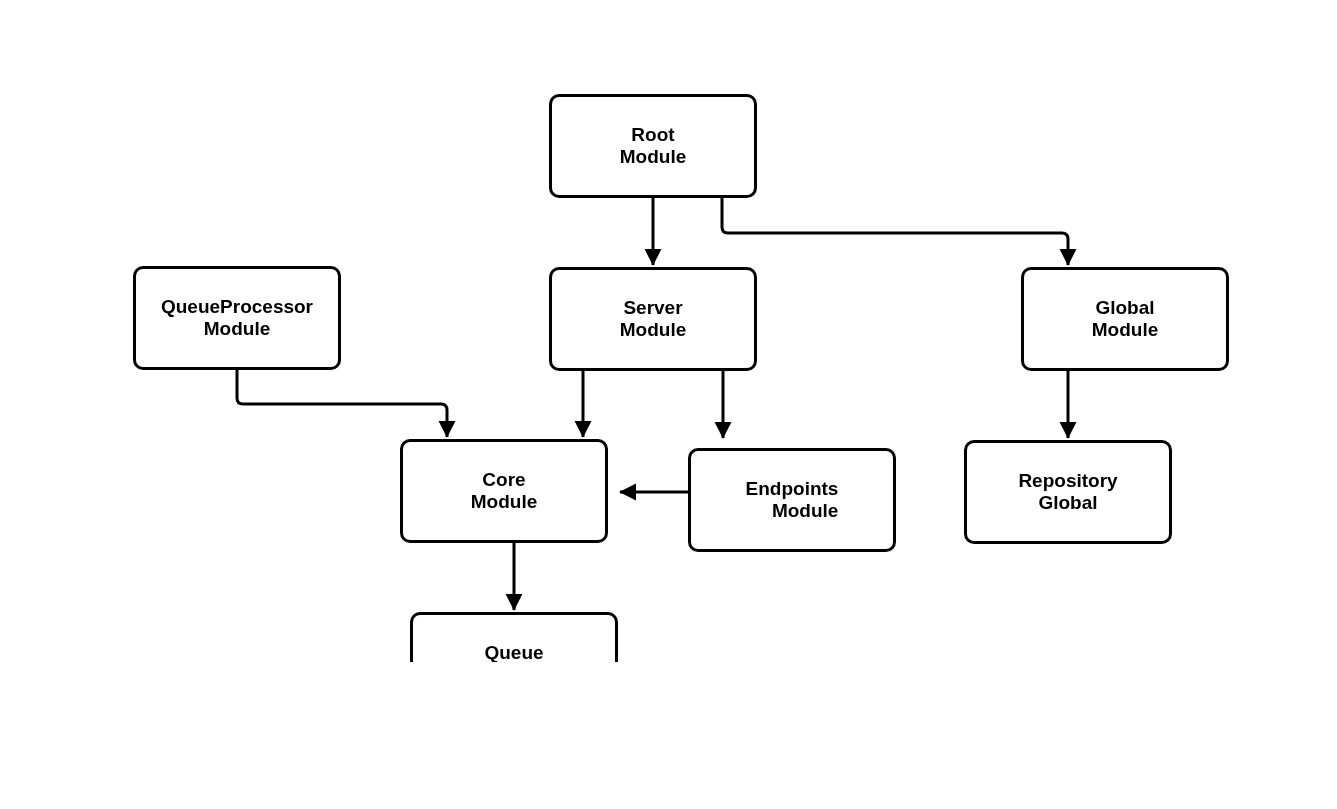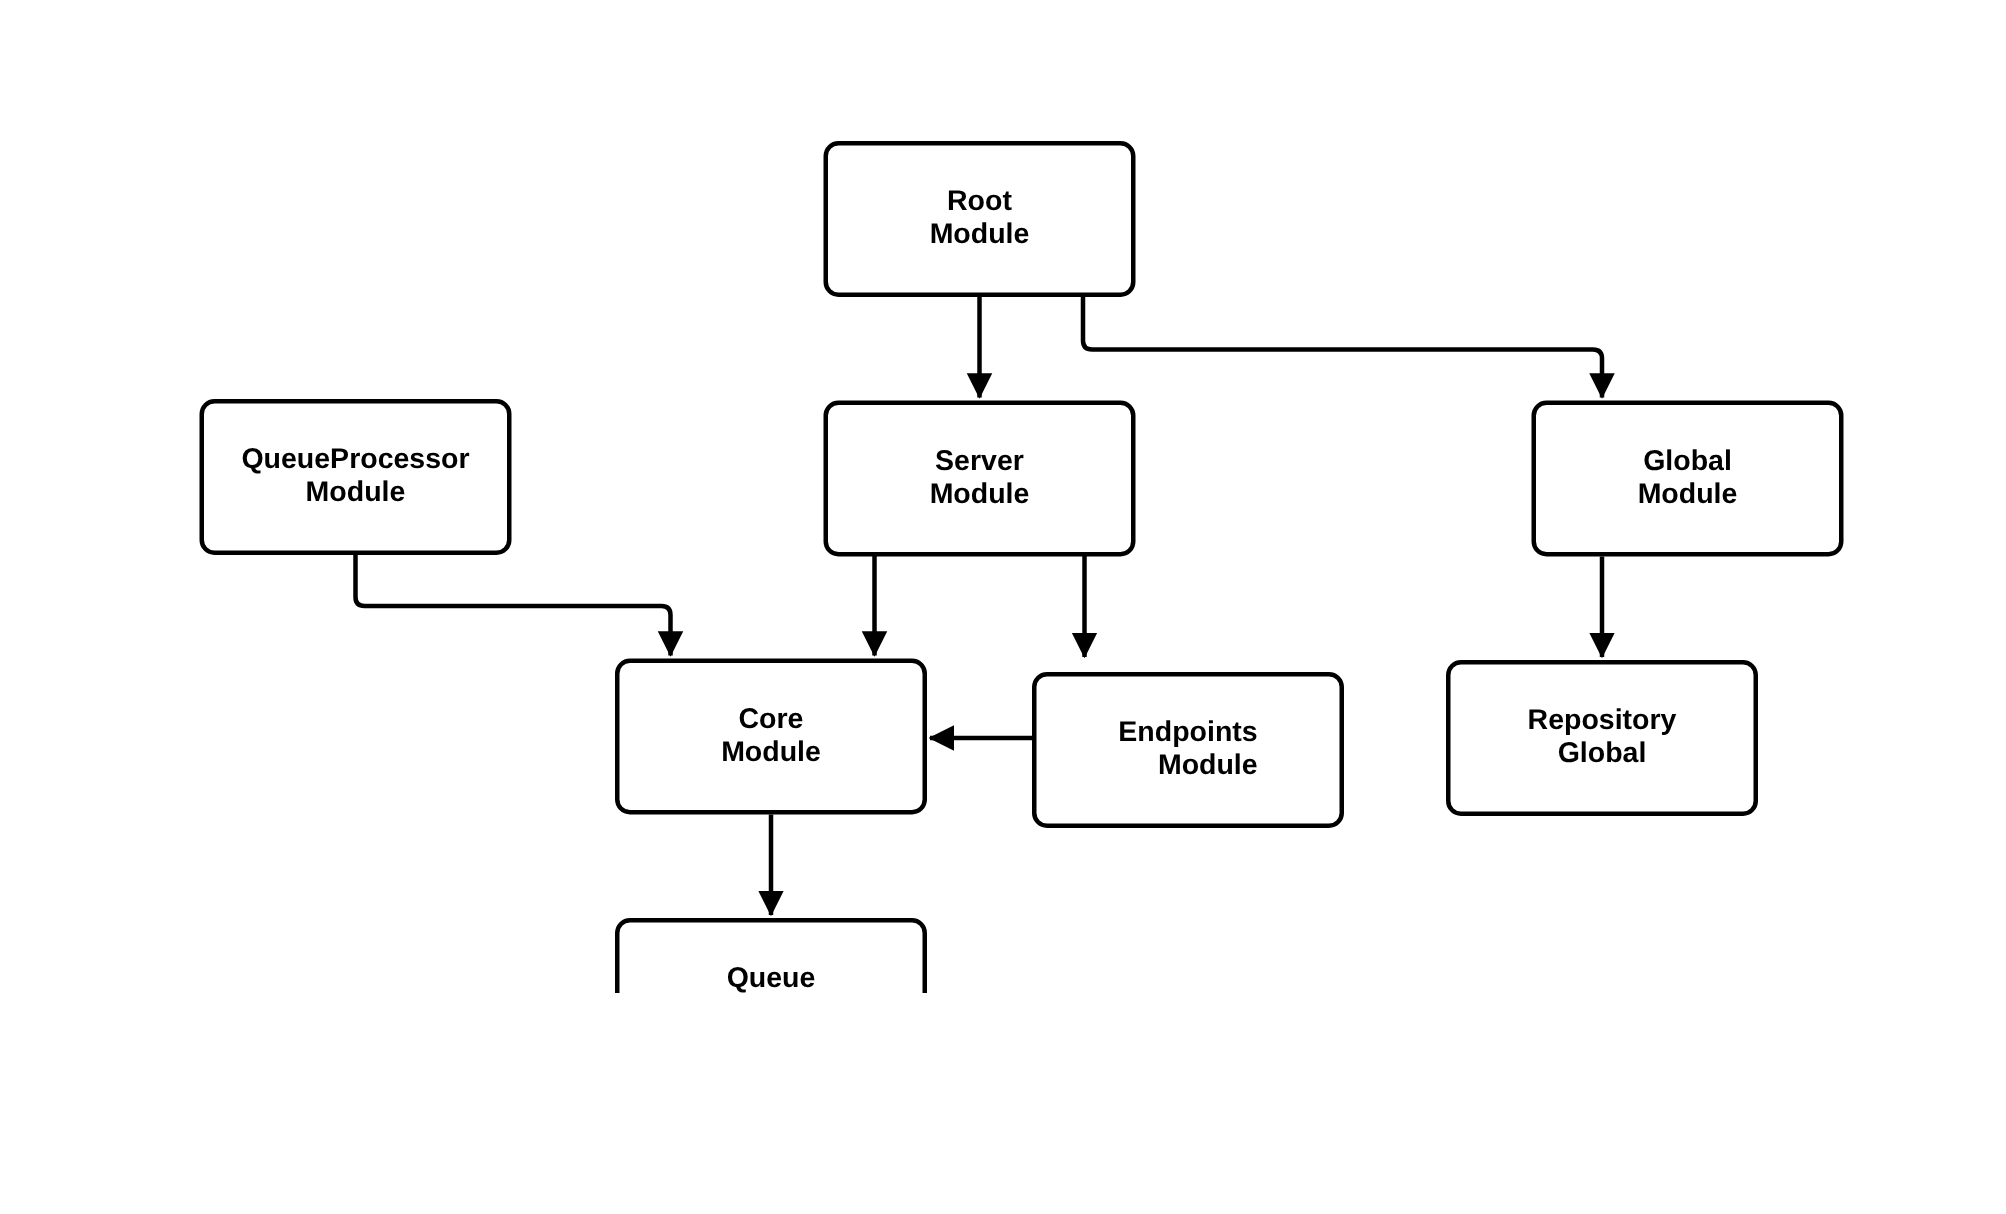--- a/index.html
+++ b/index.html
@@ -44,21 +44,21 @@
     font-size: 19px;
     line-height: 22px;
   }
   .node .label {
     white-space: pre-line;
   }
   .n-root        { left: 549px; top: 94px;  }
   .n-queueproc   { left: 133px; top: 266px; align-items: center; }
   .n-server      { left: 549px; top: 267px; }
   .n-global      { left: 1021px; top: 267px; }
-  .n-core        { left: 410px; top: 439px; }
+  .n-core        { left: 400px; top: 439px; }
   .n-endpoints   { left: 688px; top: 448px; text-align: right; }
   .n-repository  { left: 964px; top: 440px; }
   .n-queue       { left: 410px; top: 612px; justify-content: center; }
 </style>
 </head>
 <body>
 
 <div class="canvas">
 
   <svg class="edges-layer" width="1337" height="809" viewBox="0 0 1337 809" xmlns="http://www.w3.org/2000/svg">

